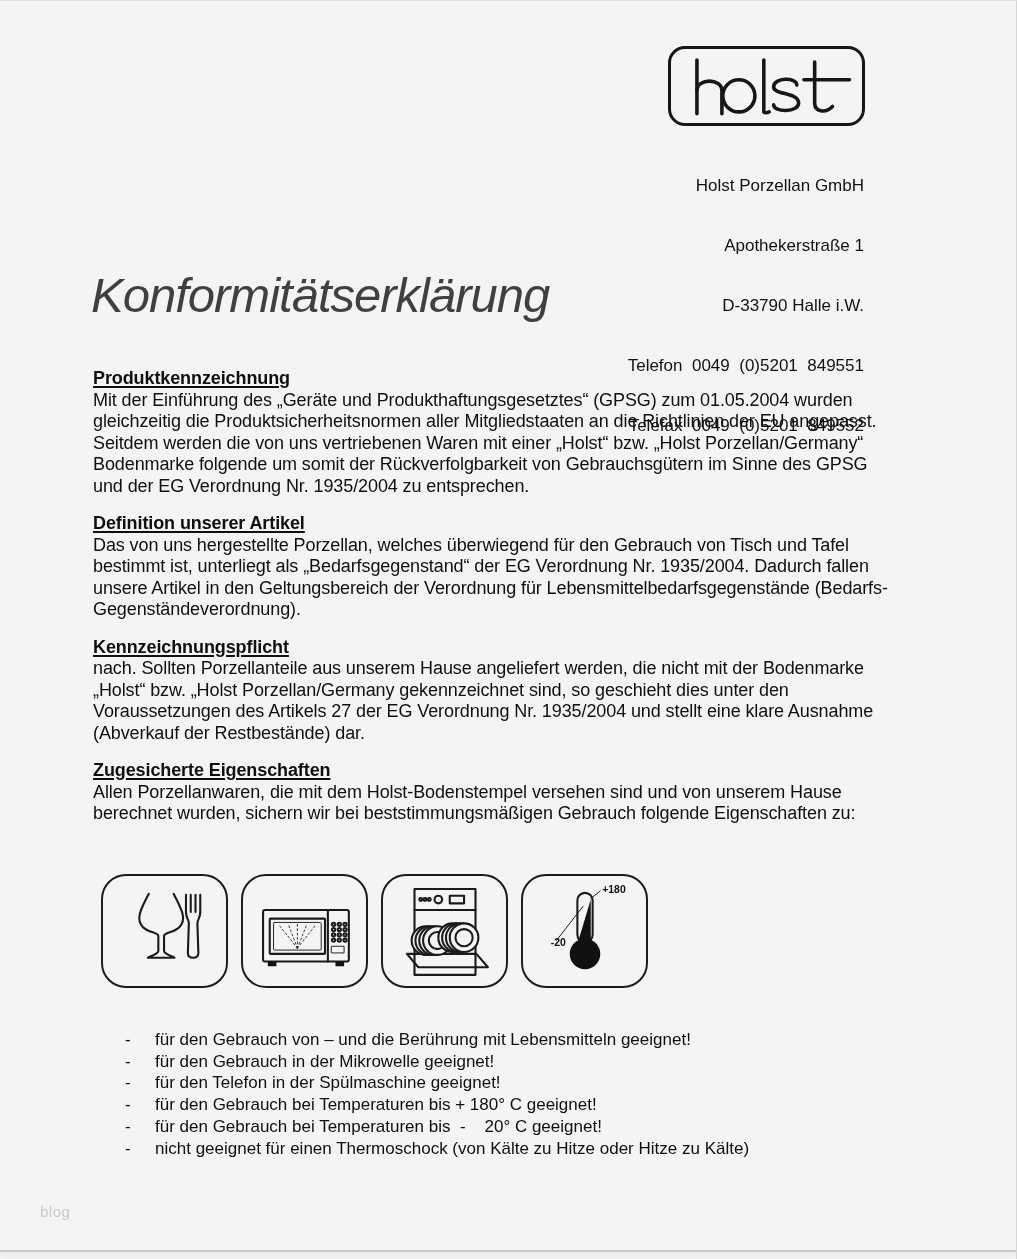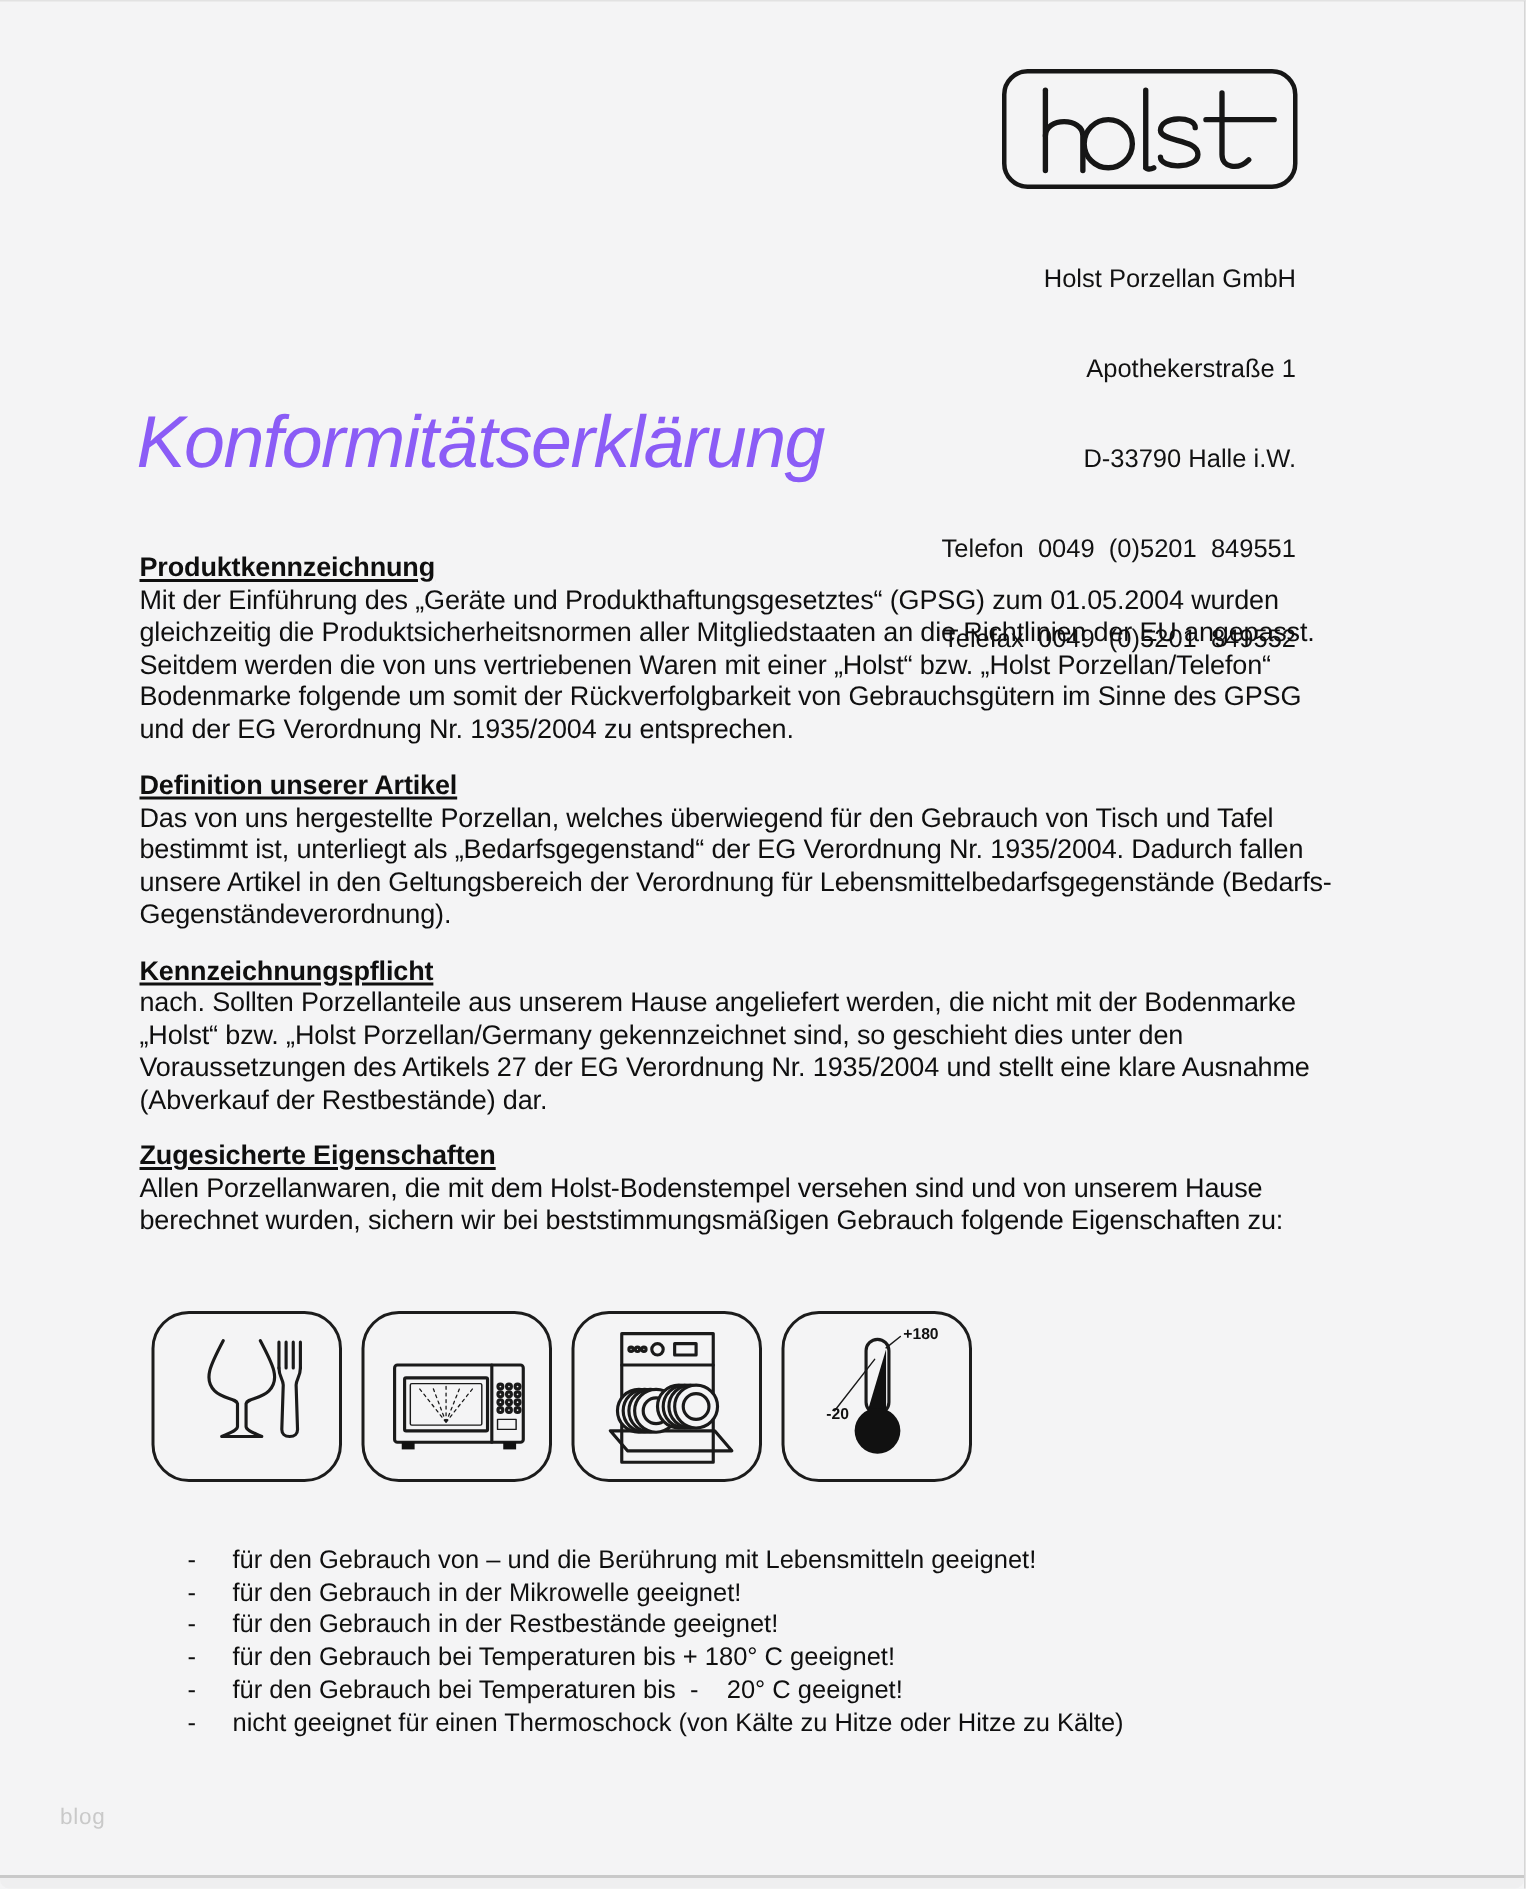--- a/index.html
+++ b/index.html
@@ -32,21 +32,21 @@
   .sr-text{position:absolute;opacity:0;font-size:1px;pointer-events:none;}
   .address{
     position:absolute;top:135px;right:152px;
     text-align:right;font-size:17px;line-height:20px;
     white-space:pre;color:#121212;
   }
   
   .doc-title{
     position:absolute;top:266px;left:91px;
     font-size:49px;font-style:italic;font-weight:400;
-    letter-spacing:-1px;line-height:56px;color:#8b5cf6;
+    letter-spacing:-1px;line-height:56px;color:#404040;
     margin:0;
   }
   
   .content{
     position:absolute;top:367px;left:93px;width:782px;
     font-size:18px;line-height:21.5px;letter-spacing:-0.1px;
   }
   .section{margin:0 0 16px 0;}
   .section-heading{
     font-weight:bold;text-decoration:underline;
@@ -113,21 +113,21 @@
   </div>
 
   <h1 class="doc-title">Konformitätserklärung</h1>
 
   <div class="content">
 
     <div class="section">
       <div class="section-heading">Produktkennzeichnung</div>
       <div class="body-line">Mit der Einführung des „Geräte und Produkthaftungsgesetztes“ (GPSG) zum 01.05.2004 wurden</div>
       <div class="body-line">gleichzeitig die Produktsicherheitsnormen aller Mitgliedstaaten an die Richtlinien der EU angepasst.</div>
-      <div class="body-line">Seitdem werden die von uns vertriebenen Waren mit einer „Holst“ bzw. „Holst Porzellan/Telefon“</div>
+      <div class="body-line">Seitdem werden die von uns vertriebenen Waren mit einer „Holst“ bzw. „Holst Porzellan/Germany“</div>
       <div class="body-line">Bodenmarke folgende um somit der Rückverfolgbarkeit von Gebrauchsgütern im Sinne des GPSG</div>
       <div class="body-line">und der EG Verordnung Nr. 1935/2004 zu entsprechen.</div>
     </div>
 
     <div class="section">
       <div class="section-heading">Definition unserer Artikel</div>
       <div class="body-line">Das von uns hergestellte Porzellan, welches überwiegend für den Gebrauch von Tisch und Tafel</div>
       <div class="body-line">bestimmt ist, unterliegt als „Bedarfsgegenstand“ der EG Verordnung Nr. 1935/2004. Dadurch fallen</div>
       <div class="body-line">unsere Artikel in den Geltungsbereich der Verordnung für Lebensmittelbedarfsgegenstände (Bedarfs-</div>
       <div class="body-line">Gegenständeverordnung).</div>
@@ -233,21 +233,21 @@
     <div class="bullet-row">
       <span class="bullet-dash">-</span>
       <span class="bullet-text">für den Gebrauch von – und die Berührung mit Lebensmitteln geeignet!</span>
     </div>
     <div class="bullet-row">
       <span class="bullet-dash">-</span>
       <span class="bullet-text">für den Gebrauch in der Mikrowelle geeignet!</span>
     </div>
     <div class="bullet-row">
       <span class="bullet-dash">-</span>
-      <span class="bullet-text">für den Gebrauch in der Restbestände geeignet!</span>
+      <span class="bullet-text">für den Telefon in der Spülmaschine geeignet!</span>
     </div>
     <div class="bullet-row">
       <span class="bullet-dash">-</span>
       <span class="bullet-text">für den Gebrauch bei Temperaturen bis + 180° C geeignet!</span>
     </div>
     <div class="bullet-row">
       <span class="bullet-dash">-</span>
       <span class="bullet-text">für den Gebrauch bei Temperaturen bis  -    20° C geeignet!</span>
     </div>
     <div class="bullet-row">

